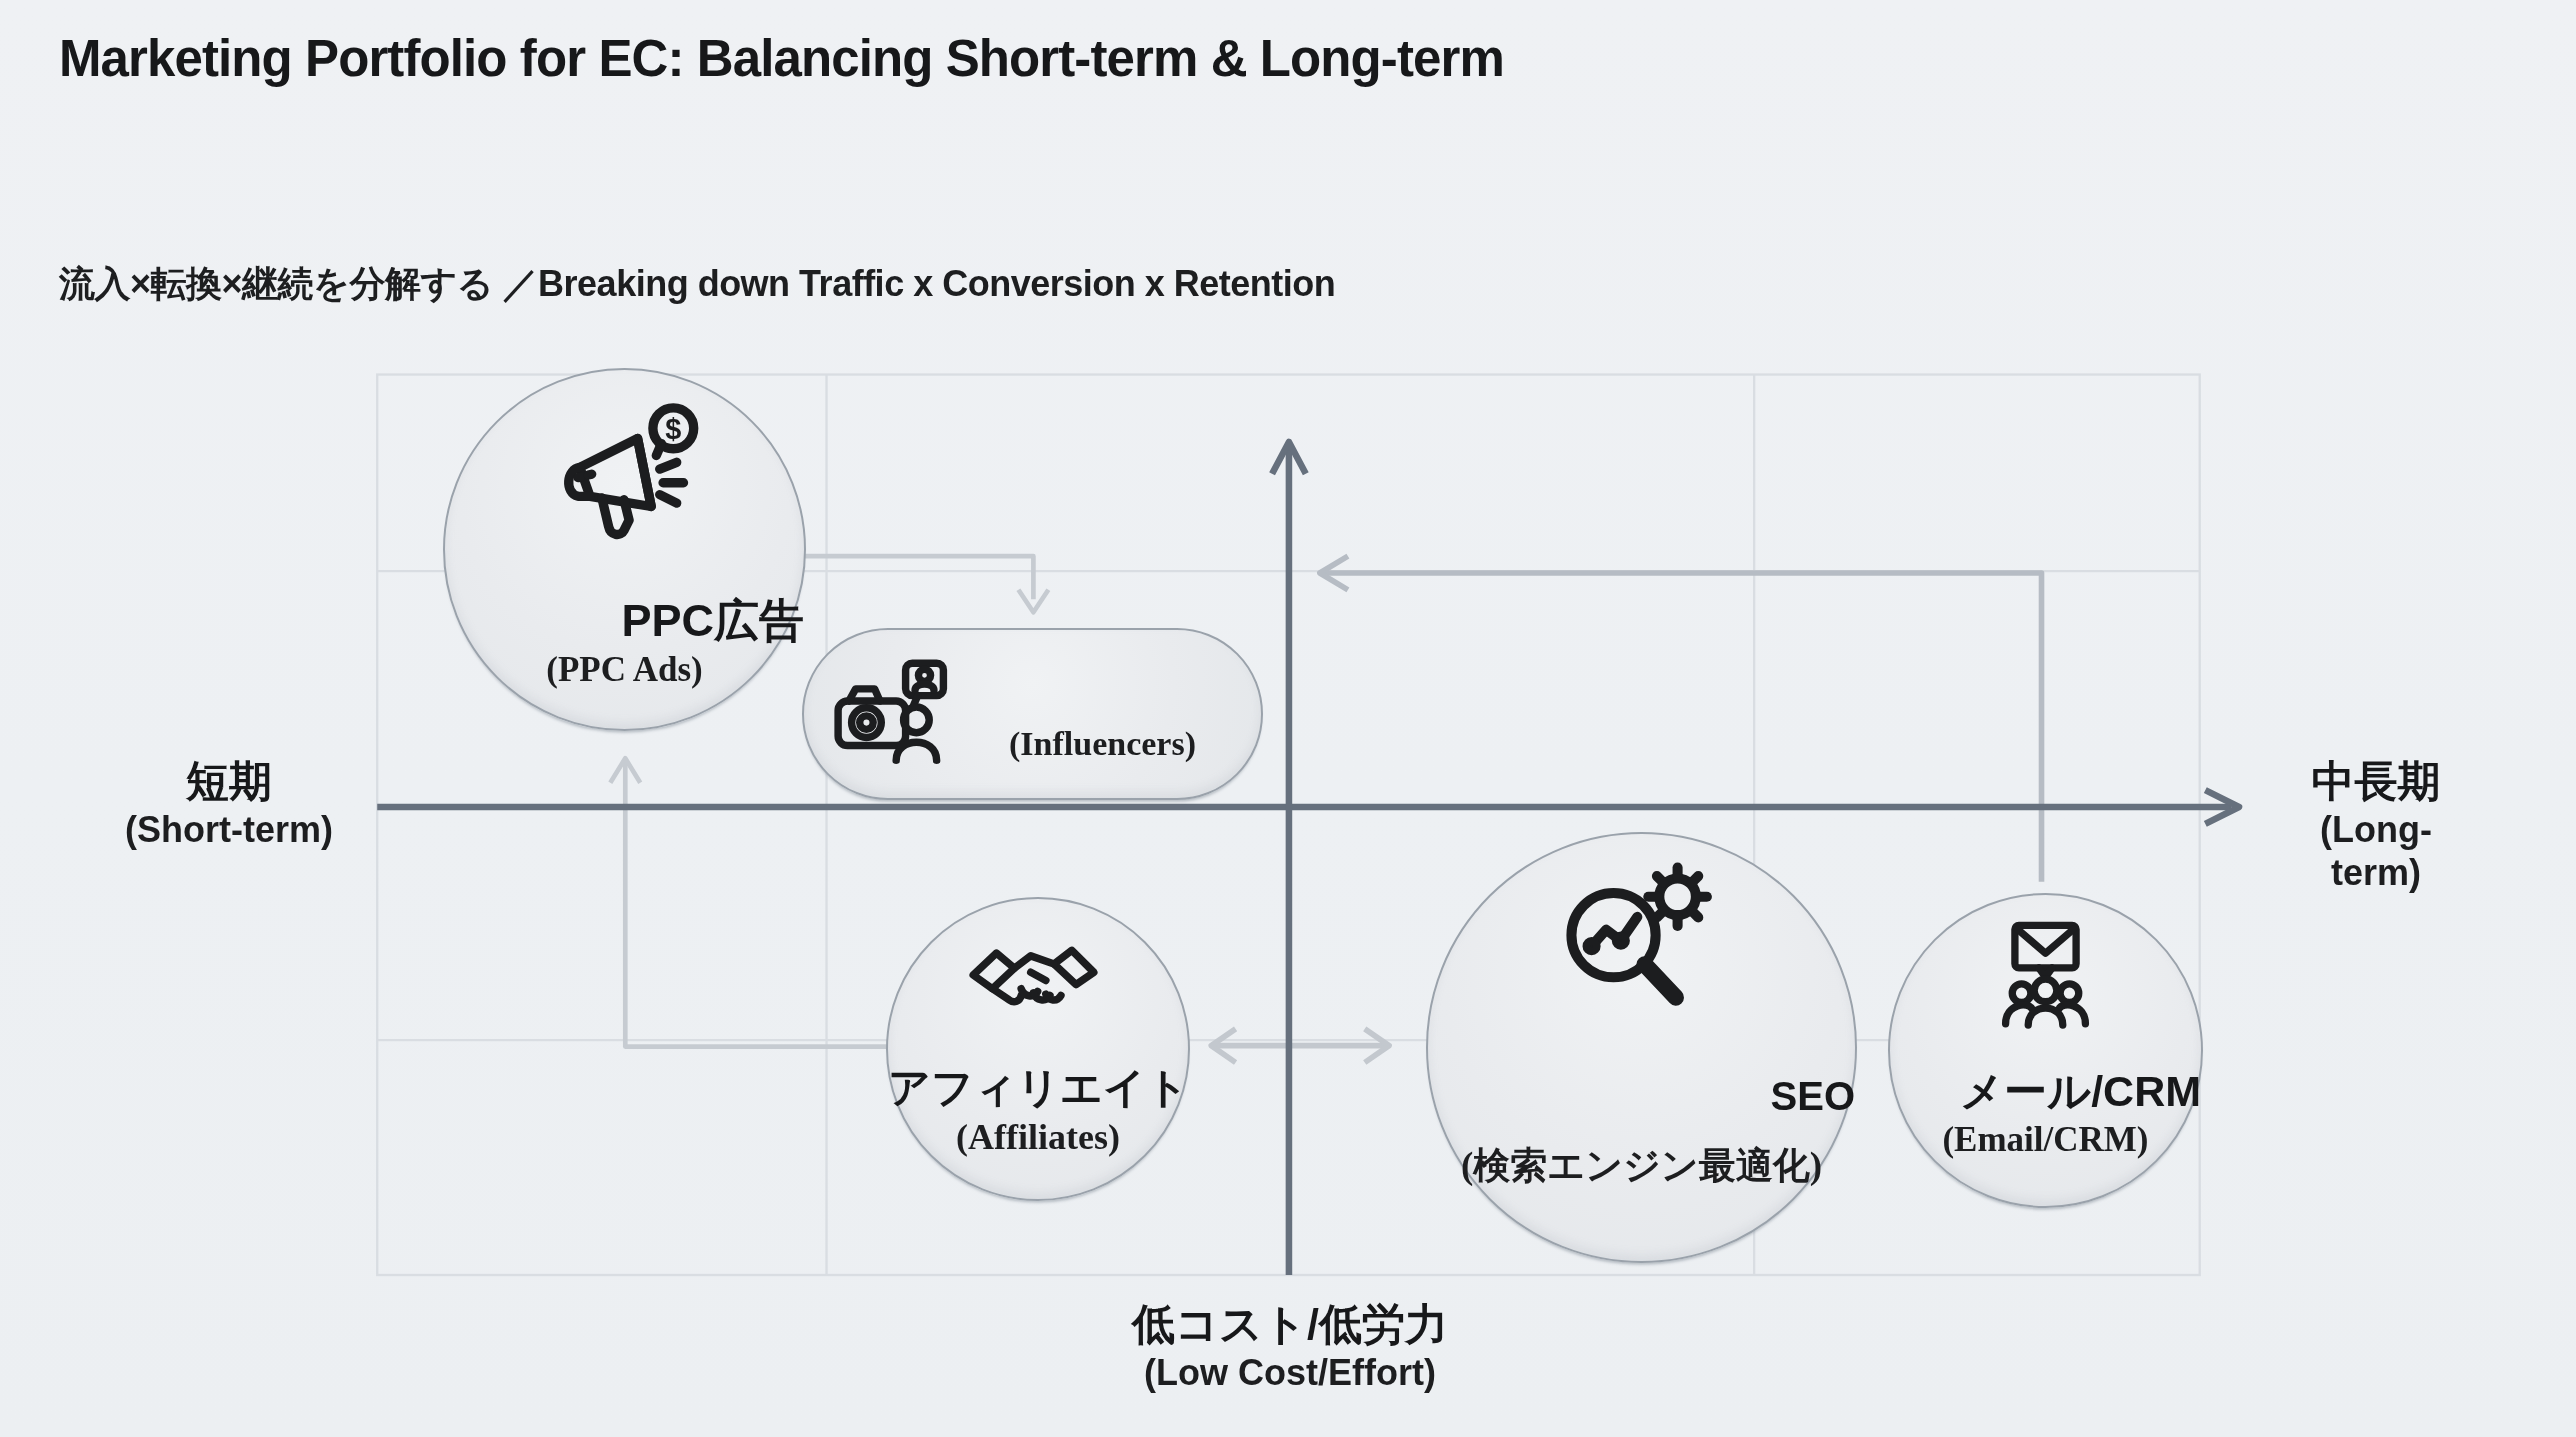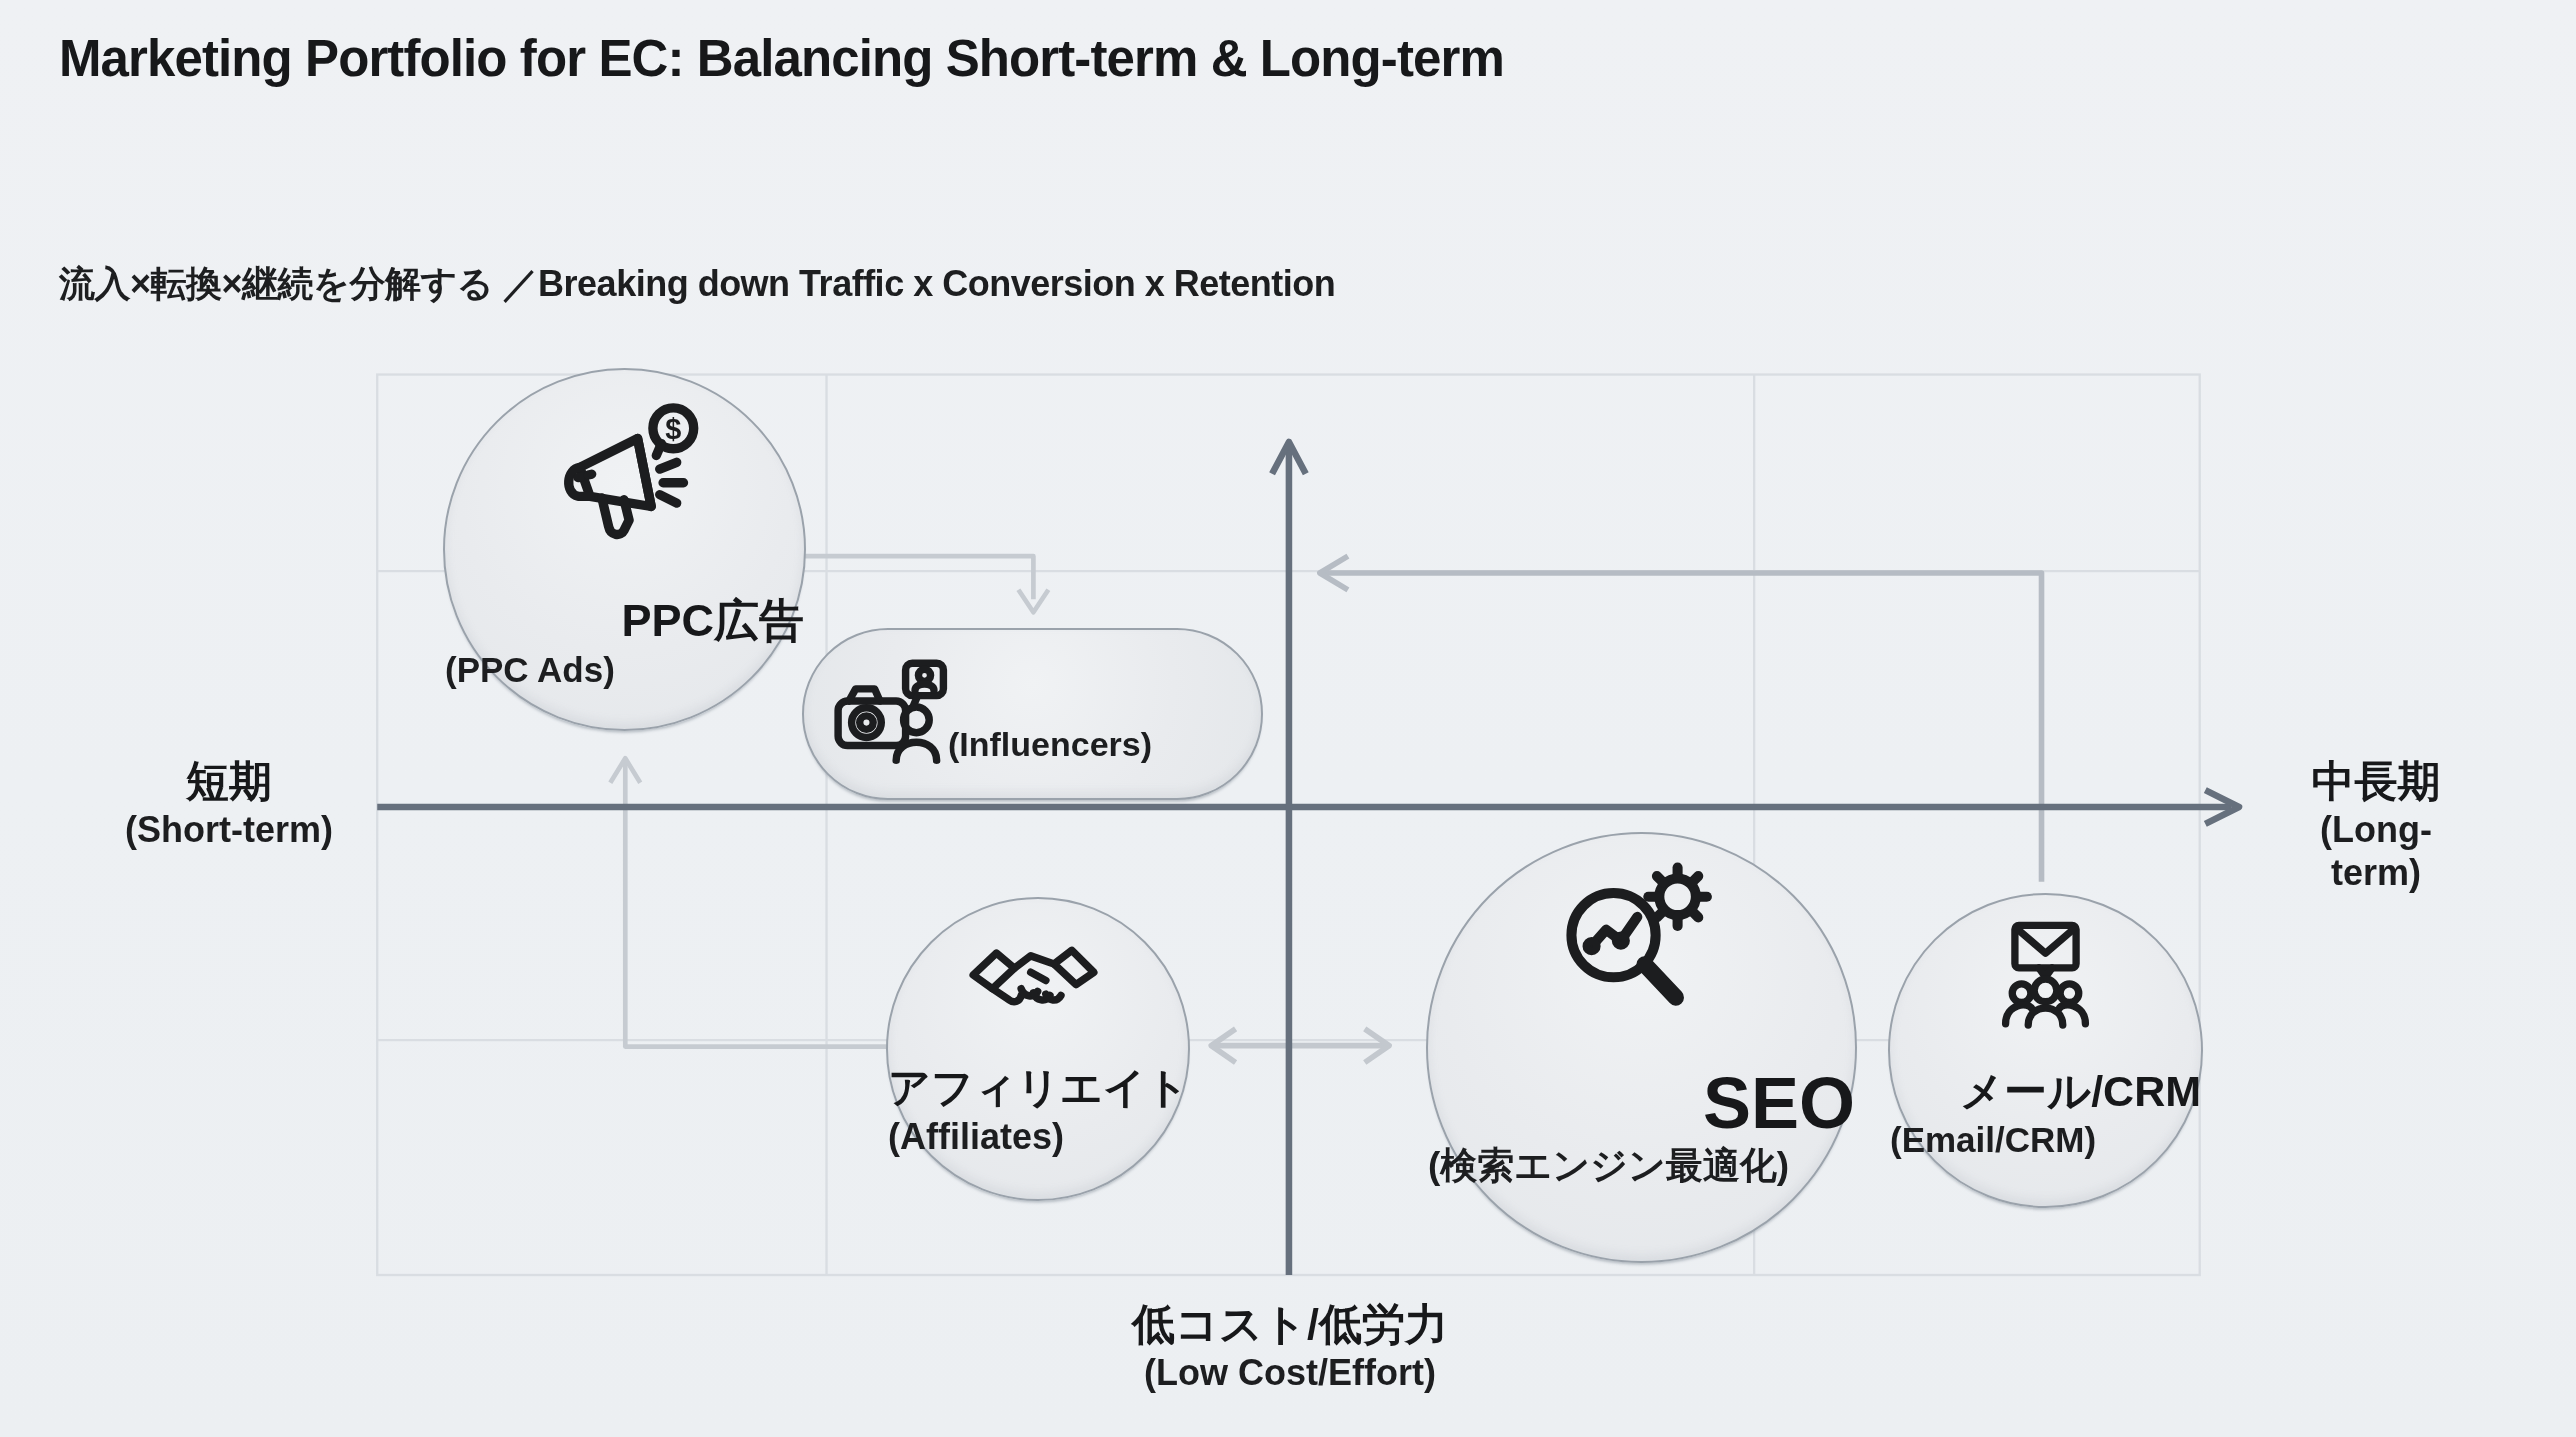--- a/index.html
+++ b/index.html
@@ -19,22 +19,22 @@
   .axis-label{position:absolute;text-align:center;transform:translateX(-50%);
     font-weight:bold;line-height:1.2;}
   .axis-label .ja{display:block;font-size:43px;color:#17181a;}
   .axis-label .en{display:block;font-size:36px;color:#1d1e20;}
   
   .node{position:absolute;border:2.8px solid #9aa2ab;border-radius:50%;
     background:radial-gradient(circle at 50% 32%,#f0f2f4 0%,#e9ebee 55%,#e4e7ea 100%);
     box-shadow:0 3.7px 2.8px -1.9px rgba(120,130,142,.45), inset 0 -5.6px 9.4px rgba(160,168,176,.18);}
   .node .ja{position:absolute;left:0;width:100%;text-align:right;
     font-weight:bold;color:#17181a;white-space:nowrap;}
-  .node .en{position:absolute;left:0;width:100%;
-    font-weight:bold;color:#1d1e20;white-space:nowrap;}
+  .node .en{position:absolute;left:0;width:100%;text-align:center;
+    font-weight:bold;color:#1d1e20;white-space:nowrap;font-family:Liberation Serif, serif;}
   .pill{border-radius:86px;}
   .icon{position:absolute;}
   .icon svg{display:block;width:100%;height:100%;}
   .ico-stroke{stroke:#1c1d1f;stroke-width:5.5;fill:none;
     stroke-linecap:round;stroke-linejoin:round;}
 </style>
 </head>
 <body>
 
 <div id="canvas">
@@ -174,21 +174,21 @@
           <path d="M73 36 L73 41"></path>
             <path d="M80.8 32.8 L84.3 36.3"></path>
           <circle cx="38" cy="46" r="23"></circle>
           <path d="M55 62 L72 80" stroke-width="9"></path>
           <path d="M26 52 L34 43 L42 49 L51 36"></path>
           <circle cx="26" cy="52" r="2.2" fill="#1c1d1f"></circle>
           <circle cx="42" cy="49" r="2.2" fill="#1c1d1f"></circle>
         </g>
       </svg>
     </div>
-    <div class="ja" style="top:228px;font-size:72px">SEO</div>
+    <div class="ja" style="top:240px;font-size:40px">SEO</div>
     <div class="en" style="top:307px;font-size:37px">(検索エンジン最適化)</div>
   </div>
 
   <div class="node" style="left:1888px;top:893px;width:311px;height:311px">
     <div class="icon" style="left:89px;top:17px;width:133px;height:133px">
       <svg viewBox="0 0 100 100">
         <g class="ico-stroke">
           <rect x="27" y="10" width="46" height="32" rx="3"></rect>
           <path d="M29 13 L50 31 L71 13"></path>
           <path d="M45 42 L50 49 L55 42"></path>

